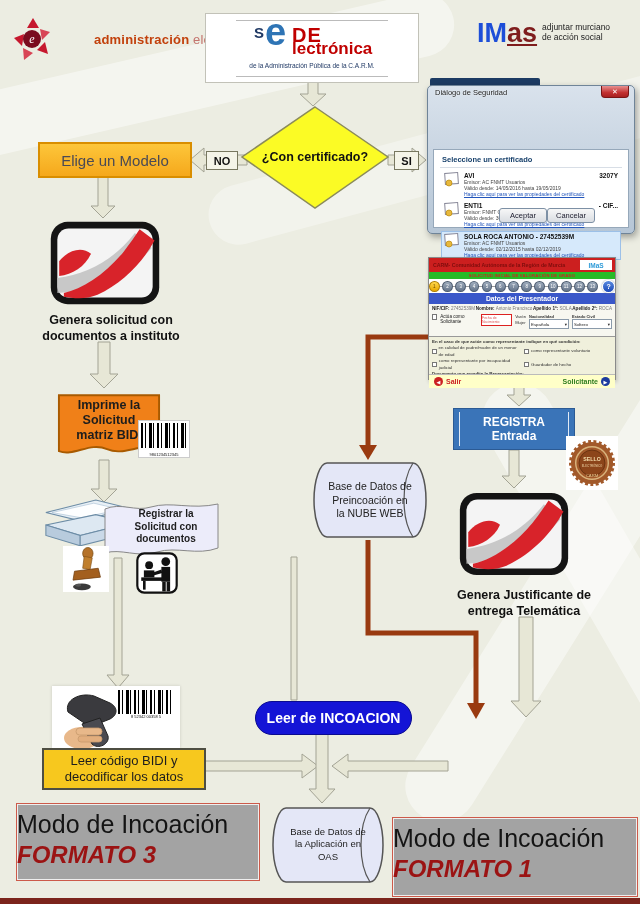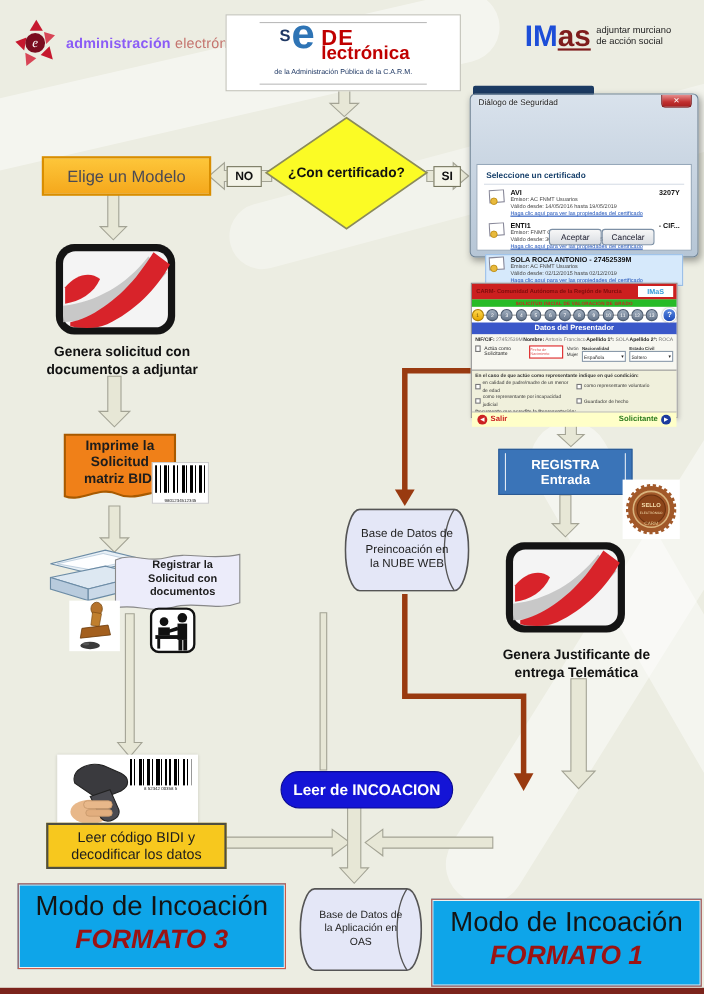--- a/index.html
+++ b/index.html
@@ -21,21 +21,21 @@
 
   
   .elige{left:38px;top:142px;width:150px;height:32px;background:linear-gradient(#FDC63A,#F5A81C);
          border:2px solid #D98E00;display:flex;align-items:center;justify-content:center;
          font-size:15px;color:#4a4a55;}
   .dlabel{position:absolute;z-index:3;background:#F4F4E8;border:1.5px solid #77775f;font-weight:bold;
           font-size:11px;display:flex;align-items:center;justify-content:center;color:#111;}
   .flowtext{font-weight:bold;font-size:12.5px;line-height:1.25;color:#111;}
   .leerbox{left:42px;top:748px;width:160px;height:38px;background:#F7C81E;border:2px solid #4e4e42;
            display:flex;align-items:center;justify-content:center;font-size:13px;line-height:1.25;color:#1d1d1d;}
-  .formato{background:#0ea5e9;border:1px solid #cc5a4a;box-shadow:0 0 0 1px #eee inset;text-align:center;}
+  .formato{background:#a3a3a3;border:1px solid #cc5a4a;box-shadow:0 0 0 1px #eee inset;text-align:left;}
   .formato .t1{font-size:25px;color:#141414;margin-top:6px;}
   .formato .t2{font-size:24px;font-weight:bold;font-style:italic;color:#9B1313;margin-top:2px;}
   .fase{left:255px;top:701px;width:155px;height:32px;background:#1414D6;border-radius:17px;
         display:flex;align-items:center;justify-content:center;color:#fff;font-weight:bold;font-size:14px;border:1px solid #0a0a90;}
   .vuelca{left:448px;top:723px;width:160px;height:95px;background:#F3B500;border:1.5px solid #8d8d78;
           display:flex;align-items:center;justify-content:center;text-align:center;font-size:12.5px;line-height:1.3;color:#222;padding:2px;}
   .registra{left:453px;top:408px;width:120px;height:40px;background:#3A74B8;border:1px solid #2b5a94;
             display:flex;flex-direction:column;align-items:center;justify-content:center;color:#fff;font-weight:bold;font-size:12px;line-height:1.2;position:absolute;}
   .registra i{position:absolute;top:3px;bottom:3px;width:1px;background:rgba(255,255,255,.85);}
   .cyl-text{position:absolute;width:100%;top:50%;transform:translateY(-50%);text-align:center;font-size:10.5px;line-height:1.3;color:#222;}
@@ -144,21 +144,21 @@
     <svg width="42" height="46" viewBox="0 0 42 46">
       <polygon points="21,2 27,12 15,12" fill="#C6182E"></polygon>
       <polygon points="38,16 30,24 28,13" fill="#D84556"></polygon>
       <polygon points="36,38 25,34 33,26" fill="#C6182E"></polygon>
       <polygon points="12,44 11,32 21,37" fill="#D84556"></polygon>
       <polygon points="2,22 12,18 10,30" fill="#C6182E"></polygon>
       <circle cx="20" cy="23" r="9" fill="#7A0C1F"></circle>
       <text x="20" y="27" text-anchor="middle" font-size="12" fill="#fff" font-family="Liberation Serif, serif" font-style="italic">e</text>
     </svg>
     <div class="admin-text">
-      <span class="bold" style="color:#8b5cf6;">administración</span>
+      <span class="bold" style="color:#c2410c;margin-left:34px;">administración</span>
       <span style="color:#C4746E;">electrónica</span>
     </div>
   </div>
 
   <div class="node sede-box">
     <div class="sede-hair" style="top:6px;"></div>
     <div class="sede-hair" style="top:62px;"></div>
     <span class="abs" style="left:48px;top:10px;font-size:15px;font-weight:bold;color:#1F3864;">S</span>
     <span class="abs" style="left:59px;top:-3px;font-size:38px;font-weight:bold;color:#2E74B5;">e</span>
     <span class="abs" style="left:86px;top:10px;font-size:20px;font-weight:bold;color:#C00000;letter-spacing:1px;">DE</span>
@@ -185,21 +185,21 @@
   <div class="node elige">Elige un Modelo</div>
 
   <svg class="node" style="left:48px;top:220px;" width="114" height="86" viewBox="0 0 120 92">
     <rect x="2" y="2" width="116" height="88" rx="18" fill="#141414"></rect>
     <rect x="9" y="9" width="102" height="74" rx="12" fill="#f4f4f4"></rect>
     <path d="M9,62 C42,58 70,42 92,14 L110,30 C84,60 50,76 9,78 Z" fill="#bfbfbf" opacity=".85"></path>
     <path d="M16,78 C36,74 60,58 80,34 C86,26 92,18 97,10 L113,22 C100,46 78,68 52,80 C40,85 27,84 16,82 Z" fill="#D8232A"></path>
     <path d="M11,44 C21,32 35,28 45,36 C39,50 25,58 11,60 Z" fill="#D8232A"></path>
   </svg>
   <div class="node ctext flowtext prelines" style="left:21px;top:313px;width:180px;">Genera solicitud con
-documentos a adjuntar</div>
+documentos a instituto</div>
 
   <svg class="node" style="left:57px;top:392px;" width="104" height="72" viewBox="0 0 108 72">
     <path d="M2,2 H106 V58 C88,50 70,66 52,58 C34,50 18,66 2,60 Z" fill="#F08018" stroke="#A85A00" stroke-width="2"></path>
   </svg>
   <div class="node ctext prelines" style="left:57px;top:398px;width:104px;font-size:12.5px;font-weight:bold;color:#1d1d1d;line-height:1.2;">Imprime la
 Solicitud
 matriz BIDI</div>
   <div class="node" style="left:138px;top:420px;width:50px;height:36px;background:#fff;border:1px solid #ccc;z-index:3;">
     <div class="barcode-bars" style="position:absolute;left:2px;top:2px;right:2px;height:25px;"></div>
     <div class="ctext" style="position:absolute;left:0;right:0;bottom:0;font-size:4px;color:#111;">9801234512345</div>

